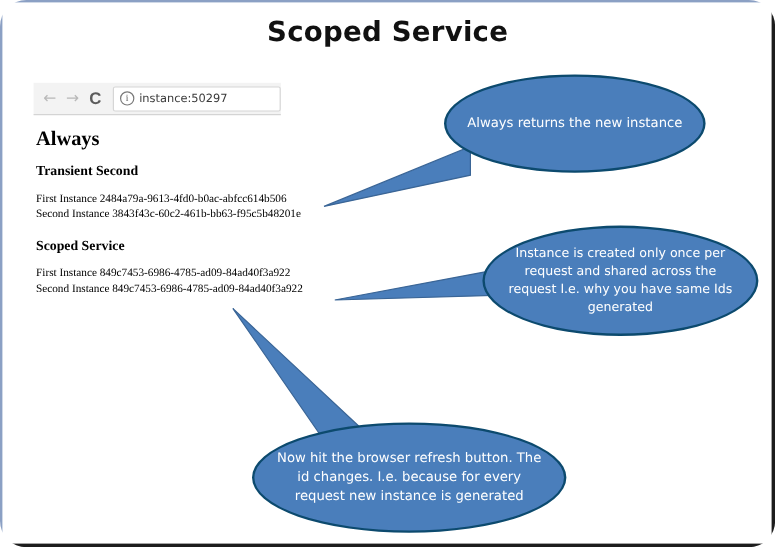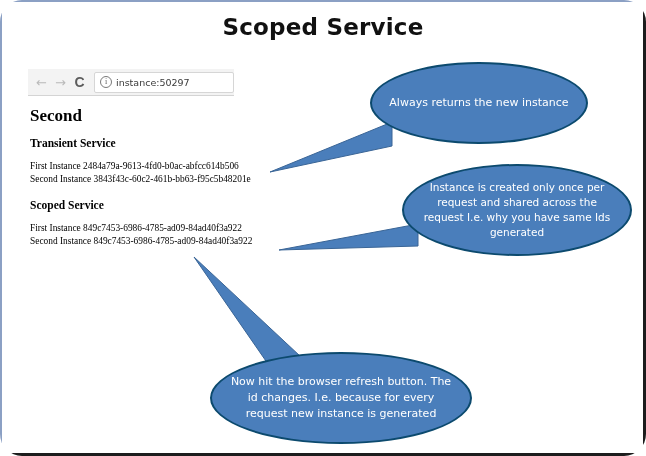--- a/index.html
+++ b/index.html
@@ -160,21 +160,21 @@
     box-sizing: border-box;
   }
   .callout span { display: block; padding: 0 14px; }
   #callout-1 {
     left: 370px; top: 62px;
     width: 218px; height: 82px;
     font-size: 11px;
     line-height: 16px;
   }
   #callout-2 {
-    left: 402px; top: 164px;
+    left: 402px; top: 188px;
     width: 230px; height: 92px;
     font-size: 10.5px;
     line-height: 15px;
     justify-content: center;
   }
   #callout-3 {
     left: 210px; top: 352px;
     width: 262px; height: 92px;
     font-size: 11px;
     line-height: 16px;
@@ -203,23 +203,23 @@
       <div class="nav-btn">←</div>
       <div class="nav-btn">→</div>
       <div class="nav-btn reload">C</div>
       <div id="omnibox">
         <div id="info-icon">i</div>
         <div id="url-text">instance:50297</div>
       </div>
     </div>
 
     <div id="page-body">
-      <div class="h-index">Second</div>
-
-      <div class="h-section">Transient Service</div>
+      <div class="h-index">Always</div>
+
+      <div class="h-section">Transient Second</div>
       <div class="instance-line">First Instance 2484a79a-9613-4fd0-b0ac-abfcc614b506</div>
       <div class="instance-line">Second Instance 3843f43c-60c2-461b-bb63-f95c5b48201e</div>
 
       <div class="block-gap"></div>
 
       <div class="h-section">Scoped Service</div>
       <div class="instance-line">First Instance 849c7453-6986-4785-ad09-84ad40f3a922</div>
       <div class="instance-line">Second Instance 849c7453-6986-4785-ad09-84ad40f3a922</div>
     </div>
   </div>

